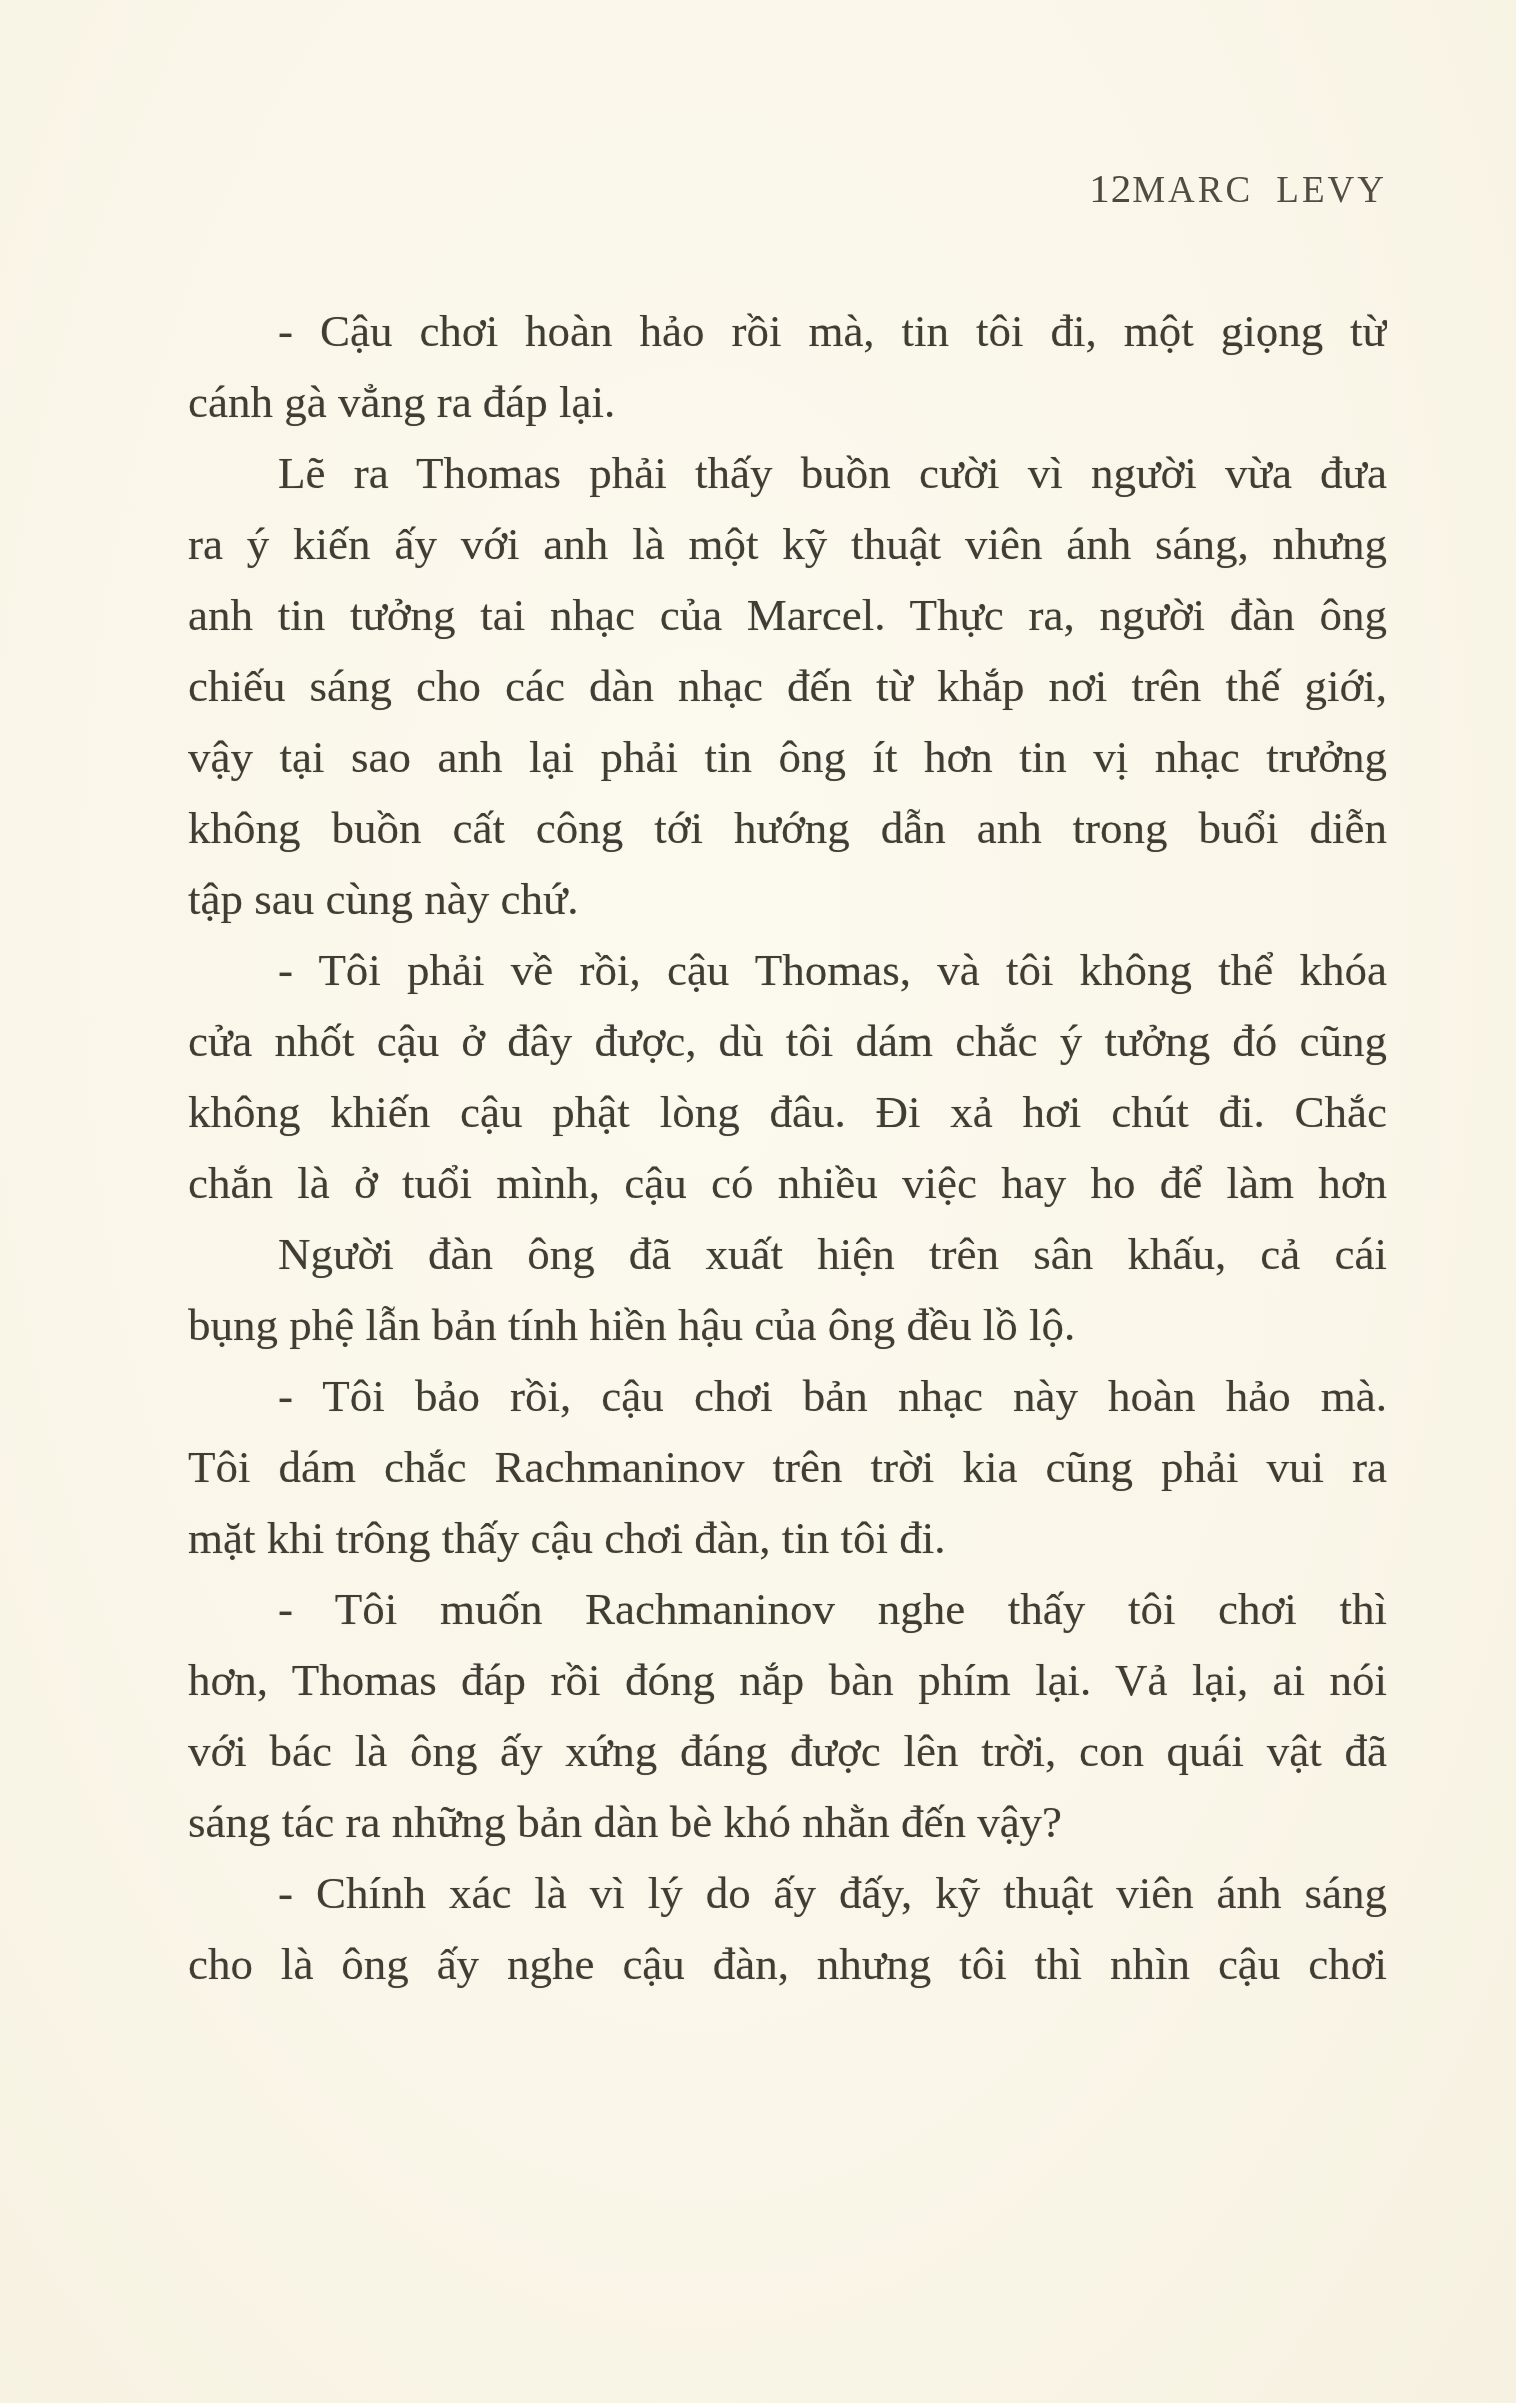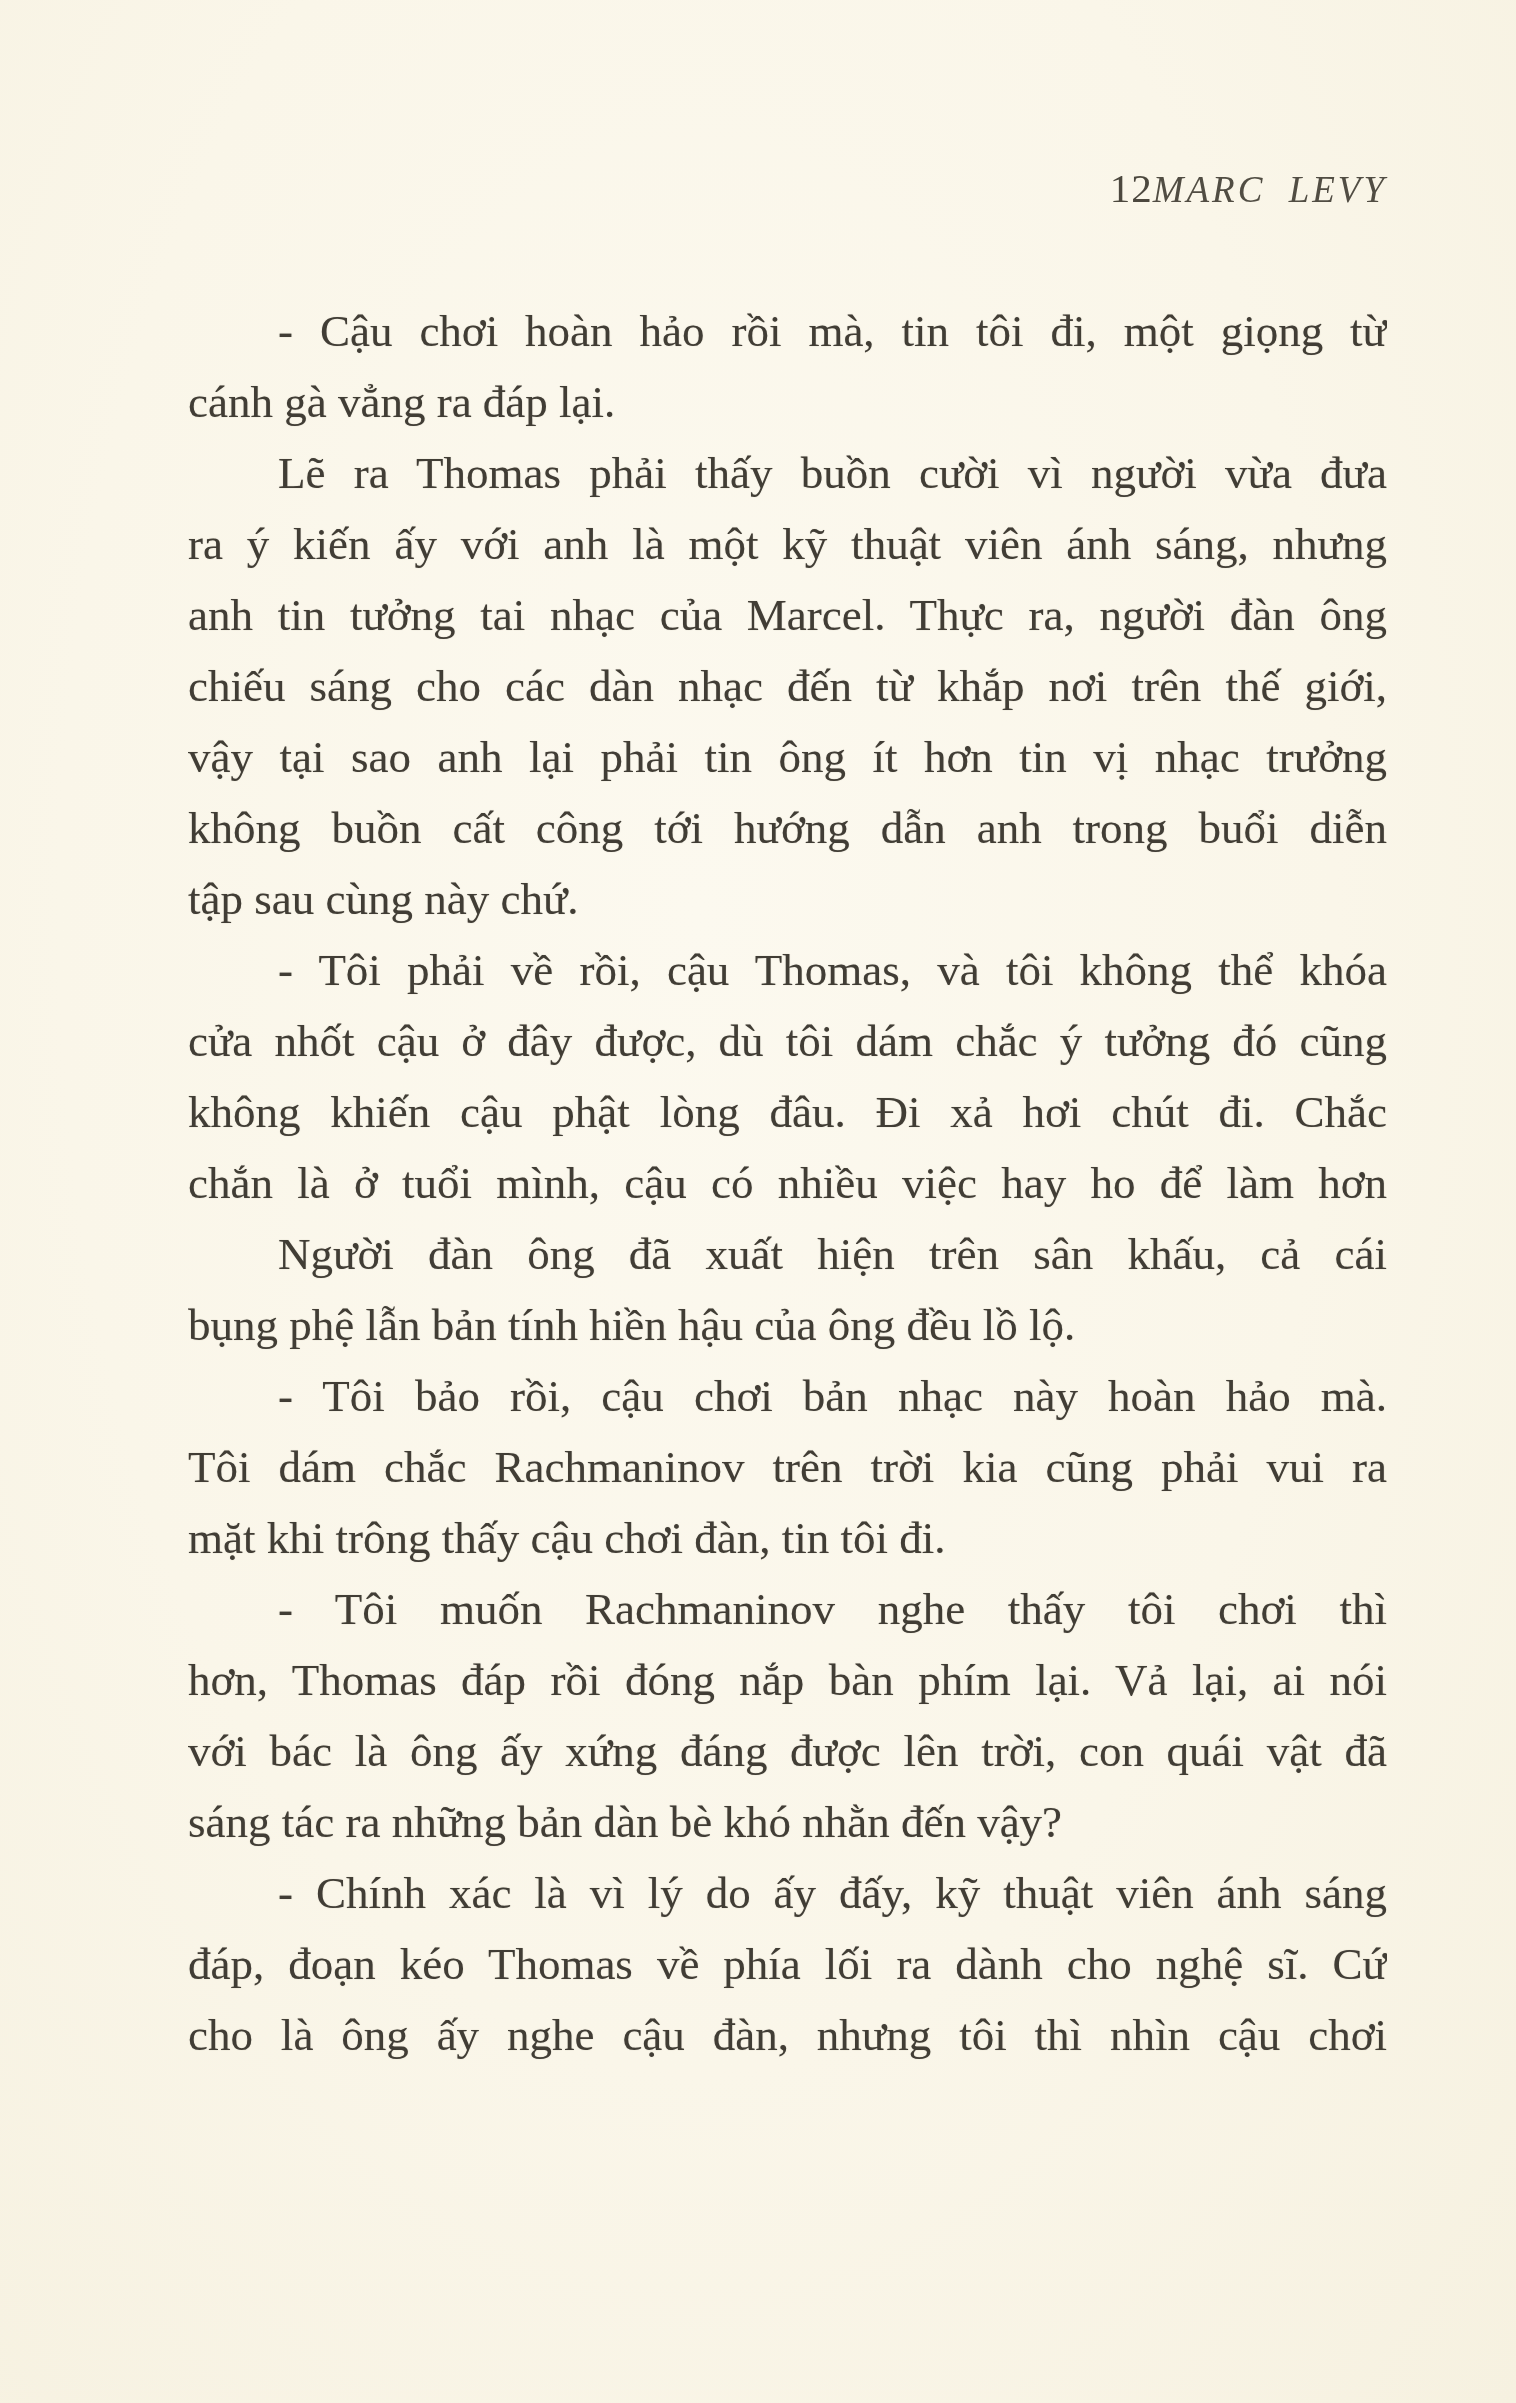--- a/index.html
+++ b/index.html
@@ -29,21 +29,20 @@
     font-size: 41px;
     line-height: 40px;
     letter-spacing: 1px;
   }
   .running-header {
     font-size: 37px;
     line-height: 40px;
     letter-spacing: 3px;
     word-spacing: 11px;
     color: #514d43;
-    font-style: italic;
   }
   .text-block {
     margin-top: 86px;
     font-size: 45px;
     line-height: 71px;
     color: #413d35;
     text-shadow: 0 0 1px rgba(70, 65, 55, 0.35);
   }
   .para { margin: 0; padding: 0; }
   .line {
@@ -98,17 +97,16 @@
         <div class="line">mặt khi trông thấy cậu chơi đàn, tin tôi đi.</div>
       </div>
       <div class="para">
         <div class="line just first">- Tôi muốn Rachmaninov nghe thấy tôi chơi thì</div>
         <div class="line just">hơn, Thomas đáp rồi đóng nắp bàn phím lại. Vả lại, ai nói</div>
         <div class="line just">với bác là ông ấy xứng đáng được lên trời, con quái vật đã</div>
         <div class="line">sáng tác ra những bản dàn bè khó nhằn đến vậy?</div>
       </div>
       <div class="para">
         <div class="line just first">- Chính xác là vì lý do ấy đấy, kỹ thuật viên ánh sáng</div>
-        <div class="line just">đáp, đoạn kéo Thomas về phía lối ra dành cho nghệ sĩ. Cứ</div>
         <div class="line just">cho là ông ấy nghe cậu đàn, nhưng tôi thì nhìn cậu chơi</div>
       </div>
     </div>
 </div>
 
 </body></html>

